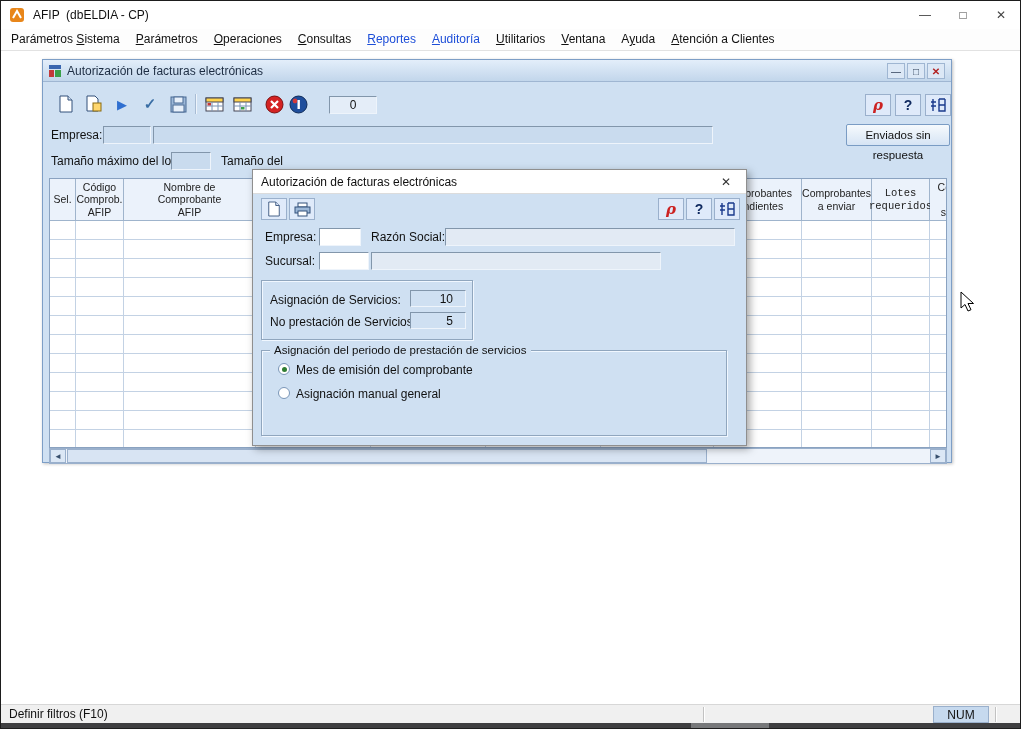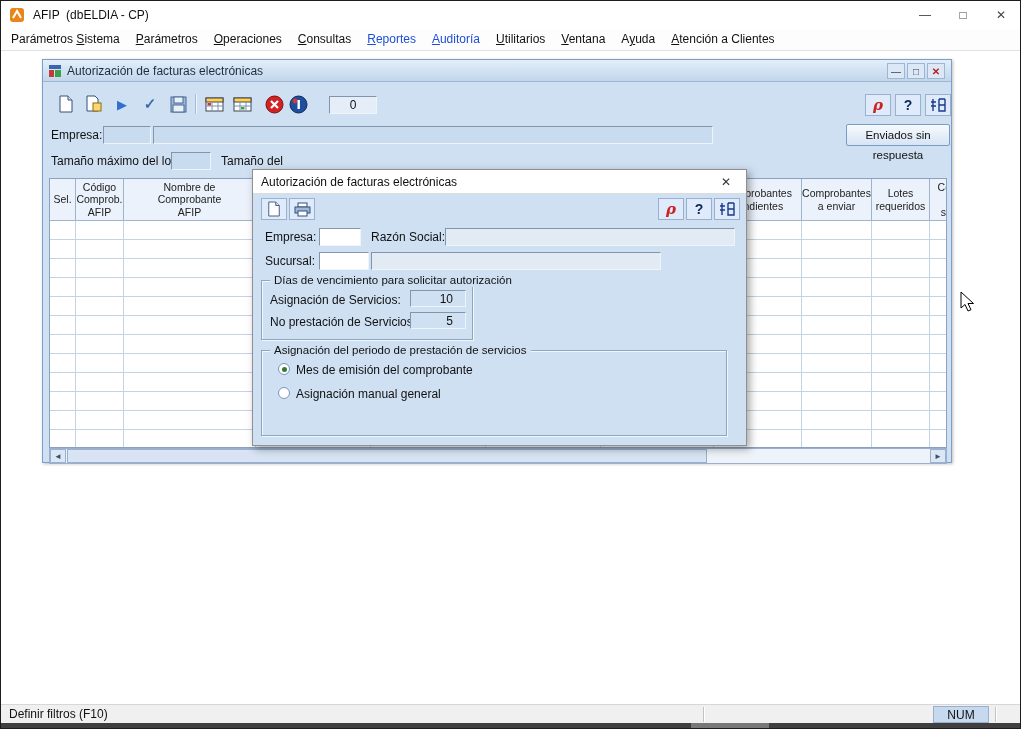--- a/index.html
+++ b/index.html
@@ -209,21 +209,21 @@
 Comprobante
 AFIP</div>
               <div class="th" style="width: 115px;"></div>
               <div class="th" style="width: 115px;"></div>
               <div class="th" style="width: 115px;"></div>
               <div class="th" style="width: 113px;"></div>
               <div class="th" style="width: 88px;">Comprobantes
 pendientes</div>
               <div class="th" style="width: 70px;">Comprobantes
 a enviar</div>
-              <div class="th" style="width: 58px;">Lotes
+              <div class="th" style="width: 58px; font-family: Liberation Mono, monospace;">Lotes
 requeridos</div>
               <div class="th" style="width: 85px;">Comprobantes
 enviados
 sin respuesta</div>
             </div>
             <div class="tr" style="width: 965px;">
               <div class="td" style="width: 26px;"></div>
               <div class="td" style="width: 48px;"></div>
               <div class="td" style="width: 132px;"></div>
               <div class="td" style="width: 115px;"></div>
@@ -422,21 +422,20 @@
       <span class="label abs" style="left:12px;top:58px;">Empresa:</span>
       <div class="field abs" style="left:66px;top:58px;width:42px;"></div>
       <span class="label abs" style="left:118px;top:58px;">Razón Social:</span>
       <div class="field dlgdisabled abs" style="left:192px;top:58px;width:290px;"></div>
 
       <span class="label abs" style="left:12px;top:82px;">Sucursal:</span>
       <div class="field abs" style="left:66px;top:82px;width:50px;"></div>
       <div class="field dlgdisabled abs" style="left:118px;top:82px;width:290px;"></div>
 
       <div class="groupbox abs" style="left:8px;top:110px;width:212px;height:60px;">
-        <span class="legend">Días de vencimiento para solicitar autorización</span>
         <span class="label abs" style="left:8px;top:10px;">Asignación de Servicios:</span>
         <div class="field flat num abs" style="left:148px;top:9px;width:56px;height:17px;">10</div>
         <span class="label abs" style="left:8px;top:32px;">No prestación de Servicios:</span>
         <div class="field flat num abs" style="left:148px;top:31px;width:56px;height:17px;">5</div>
       </div>
 
       <div class="groupbox abs" style="left:8px;top:180px;width:466px;height:86px;">
         <span class="legend">Asignación del periodo de prestación de servicios</span>
         <div class="radio checked abs" style="left:16px;top:12px;"></div>
         <span class="label abs" style="left:34px;top:10px;">Mes de emisión del comprobante</span>

